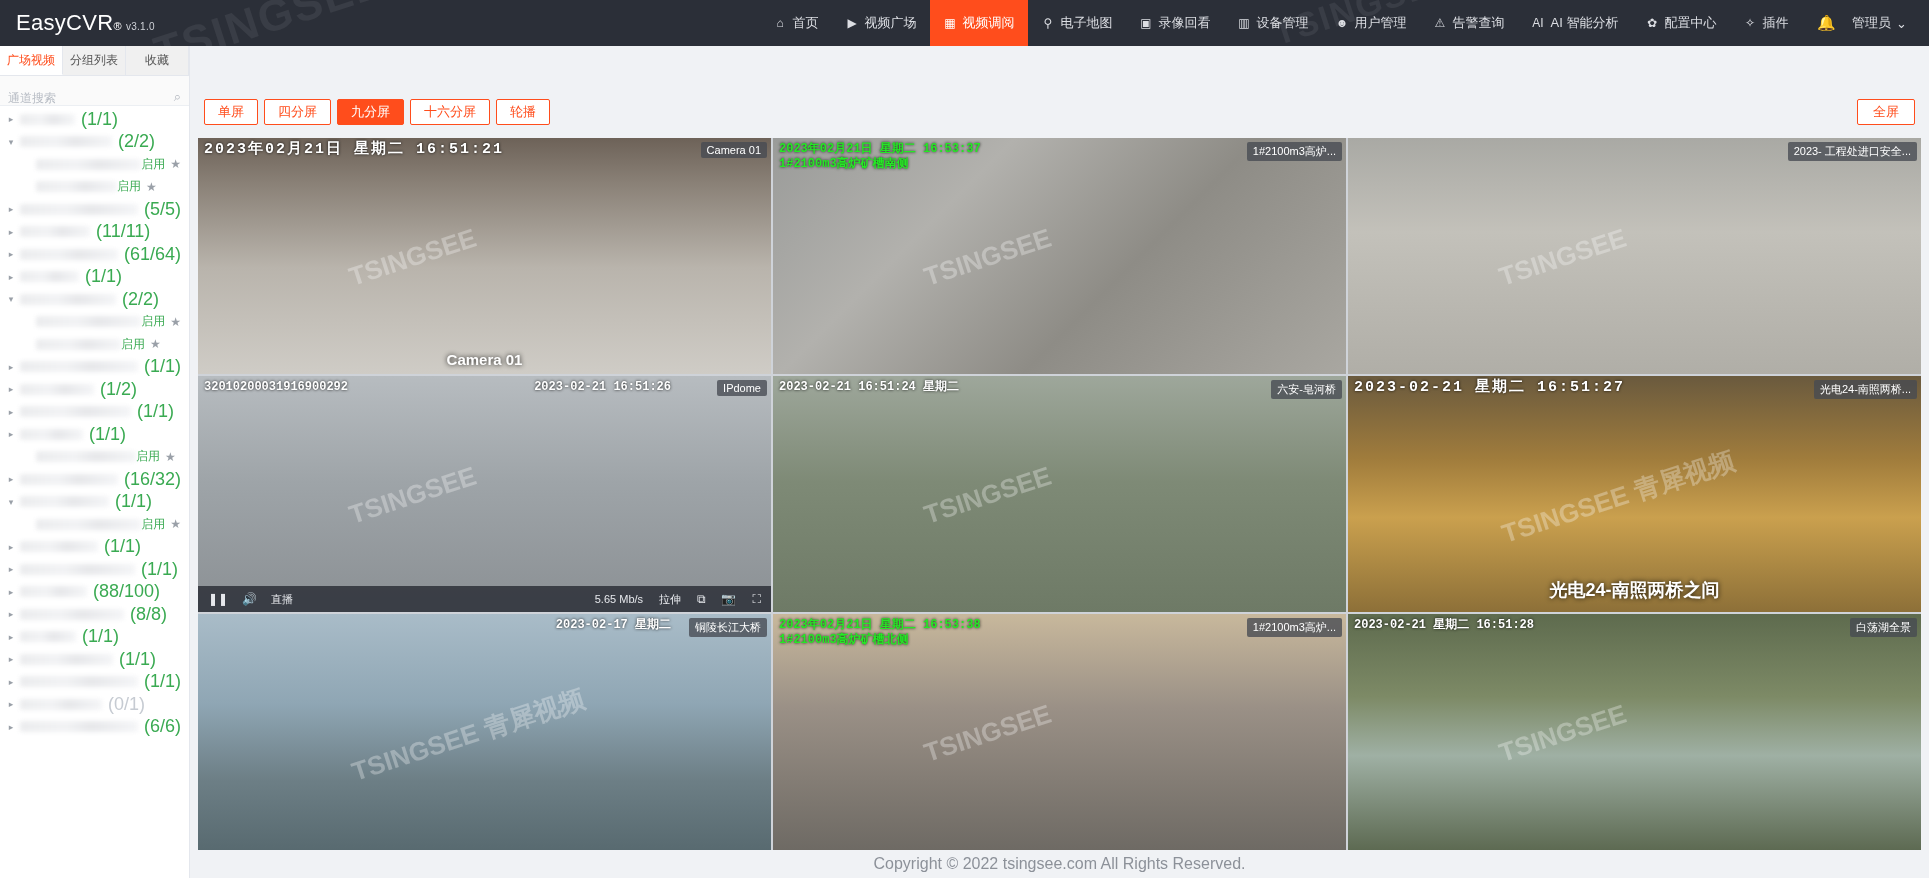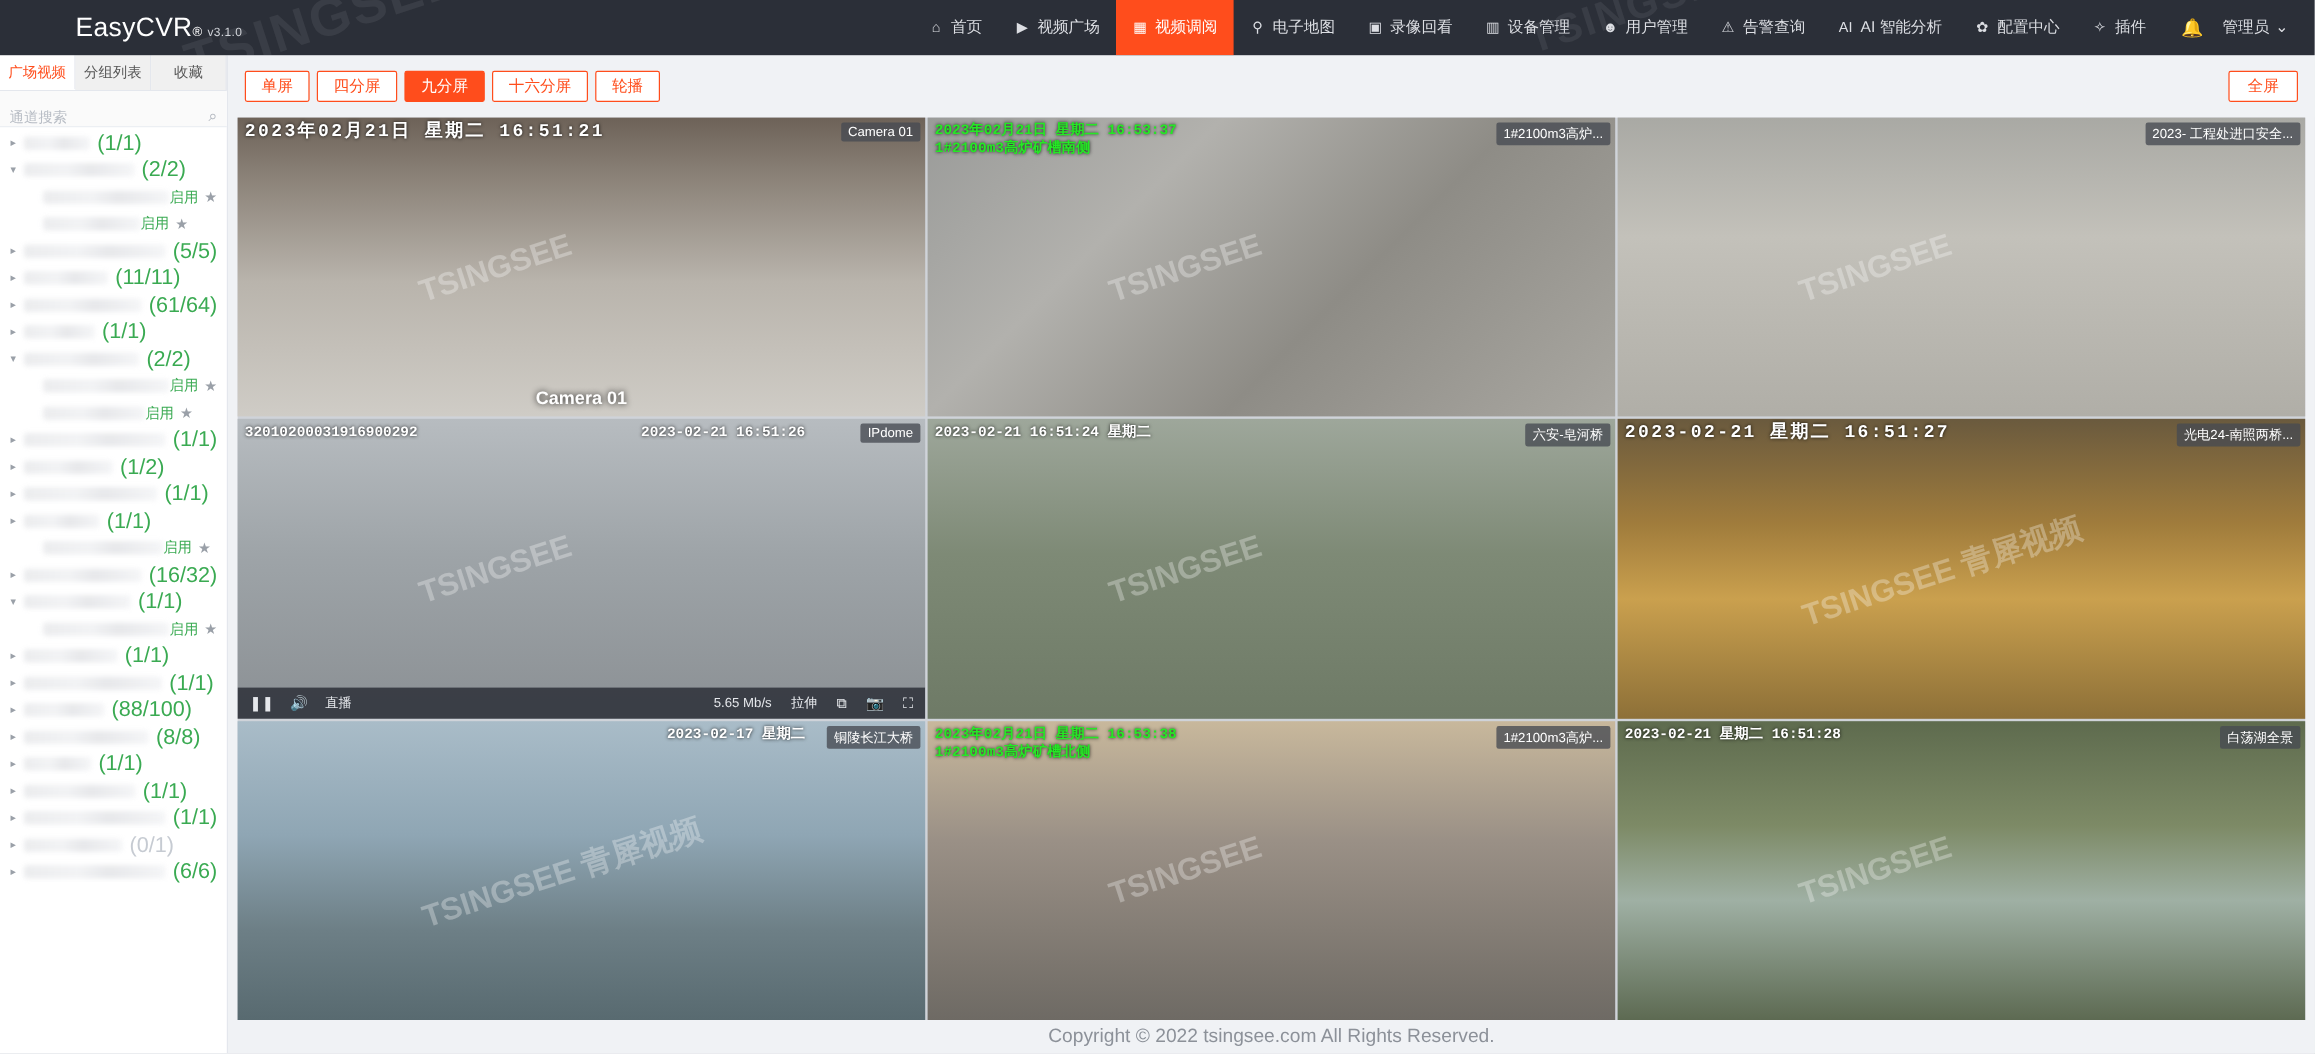--- a/index.html
+++ b/index.html
@@ -6,21 +6,21 @@
   html,body { width:1929px; height:878px; overflow:hidden; }
   body {
     font-family: "Liberation Sans", "DejaVu Sans", sans-serif;
     background:#f0f2f5; font-size:13px; color:#333;
   }
   
   #topnav {
     height:46px; background:#2b2f38; display:flex; align-items:center;
     position:relative; overflow:hidden;
   }
-  #logo { padding-left:28px; color:#fff; font-size:22px; letter-spacing:.3px; display:flex; align-items:baseline;margin-left:35px; }
+  #logo { padding-left:16px; color:#fff; font-size:22px; letter-spacing:.3px; display:flex; align-items:baseline; }
   #logo .reg { font-size:11px; vertical-align:super; }
   #logo .ver { font-size:10px; color:#cfd2d8; margin-left:4px; }
   #nav-items { display:flex; align-items:center; height:46px; margin-left:auto; }
   .nav-item {
     display:flex; align-items:center; gap:5px; height:46px; padding:0 13px;
     color:#dcdee3; font-size:13px; white-space:nowrap; cursor:pointer;
   }
   .nav-item.active { background:#ff4d1c; color:#fff; }
   .nav-ico { display:inline-block; width:15px; height:14px; line-height:14px; text-align:center; font-size:12px; }
   .nav-right { display:flex; align-items:center; height:46px; padding-right:22px; }
@@ -61,21 +61,21 @@
   }
   .count { color:#3aaa52; font-size:18px; white-space:nowrap; margin-left:6px;}
   .count.off { color:#c6cbd2; }
   .enable { color:#3aaa52; font-size:12px; white-space:nowrap;}
   .star { color:#9aa0a8; font-size:12px; margin-left:5px; }
   .l1 { padding-left:4px; }
   .l2 .blurname { margin-left:18px; }
   
   #main { flex:1; display:flex; flex-direction:column; background:#f0f2f5; }
   #toolbar {
-    height:52px; display:flex; align-items:center; padding:0 14px; background:#f0f2f5;
+    height:52px; display:flex; align-items:center; padding:0 14px; background:#f0f2f5;margin-top:40px;
   }
   .seg { display:flex; }
   .seg-btn {
     border:1px solid #ff4d1c; color:#ff4d1c; background:#fff; font-size:13px;
     padding:4px 13px; cursor:pointer; margin-right:6px; border-radius:2px; line-height:16px;
   }
   .seg-btn.active { background:#ff4d1c; color:#fff; }
   #fullscreen-btn {
     margin-left:auto; border:1px solid #ff4d1c; color:#ff4d1c; background:#fff;
     font-size:13px; padding:4px 15px; cursor:pointer; border-radius:2px; line-height:16px;
@@ -408,20 +408,21 @@
         </div>
         <div class="cell bg5">
           <div class="vwm" style="left: 26%; top: 44%; font-size: 26px;">TSINGSEE</div>
           <div class="osd white mono">2023-02-21 16:51:24 星期二</div>
           <div class="chip">六安-皂河桥</div>
         </div>
         <div class="cell bg6">
           <div class="vwm" style="left: 26%; top: 44%; font-size: 26px;">TSINGSEE 青犀视频</div>
           <div class="osd white wide mono">2023-02-21  星期二  16:51:27</div>
           <div class="chip">光电24-南照两桥...</div>
+          <div class="bottom-cap">光电24-南照两桥之间</div>
         </div>
         <div class="cell bg7">
           <div class="vwm" style="left: 26%; top: 44%; font-size: 26px;">TSINGSEE 青犀视频</div>
           <div class="osd white mono" style="left: auto; right: 100px;">2023-02-17  星期二</div>
           <div class="chip">铜陵长江大桥</div>
         </div>
         <div class="cell bg8">
           <div class="vwm" style="left: 26%; top: 44%; font-size: 26px;">TSINGSEE</div>
           <div class="osd green mono">2023年02月21日  星期二  16:53:38
 1#2100m3高炉矿槽北侧</div>

